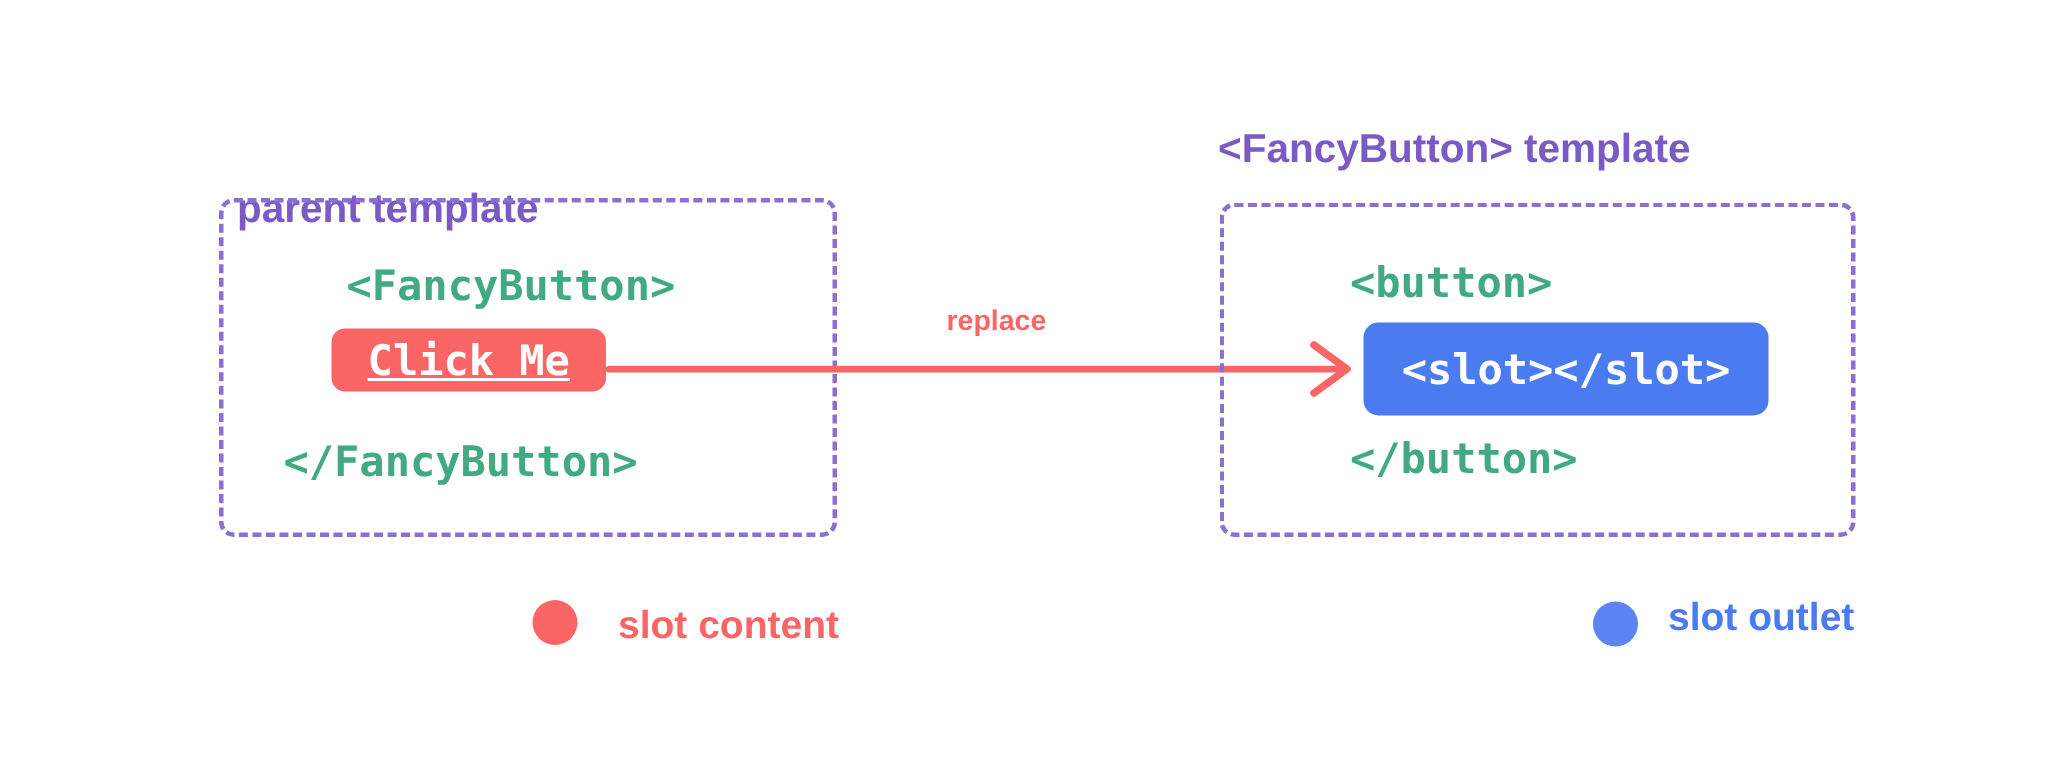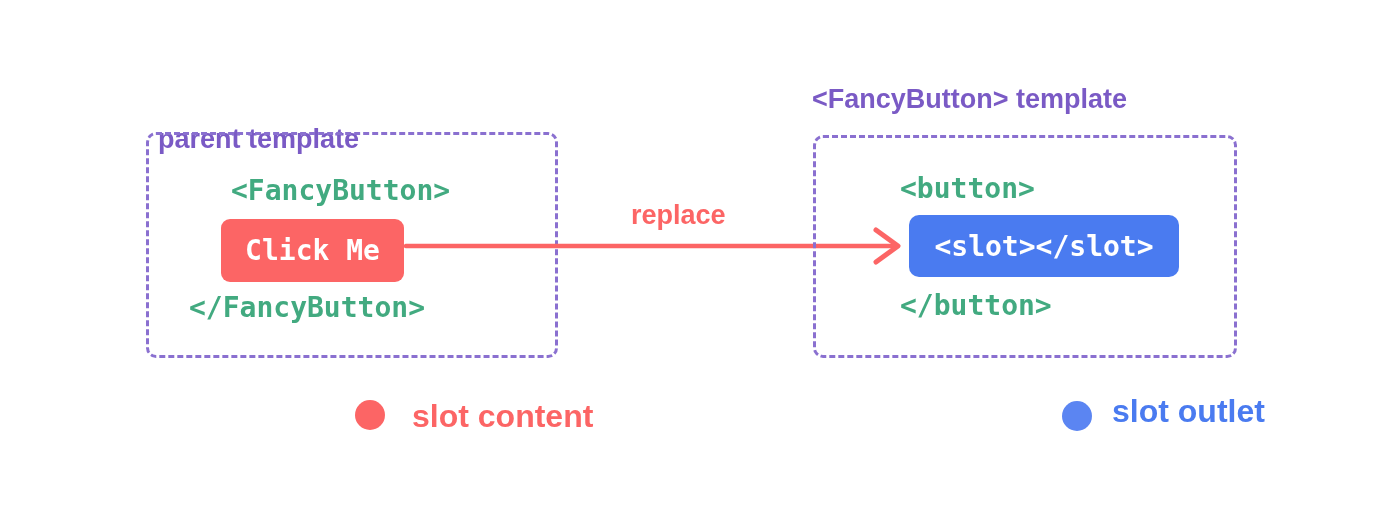--- a/index.html
+++ b/index.html
@@ -51,52 +51,52 @@
   }
   .pill-red {
     background: #fc6565;
     border-radius: 9px;
   }
   .pill-blue {
     background: #4a7bf0;
     border-radius: 10px;
   }
   .arrow-label {
-    font-size: 27px;
+    font-size: 19px;
     font-weight: 700;
     color: #fc6565;
     white-space: nowrap;
     line-height: 30px;
   }
   .legend-dot {
     width: 30px;
     height: 30px;
     border-radius: 50%;
   }
   .legend-label {
-    font-size: 32px;
+    font-size: 26px;
     font-weight: 700;
     white-space: nowrap;
     line-height: 30px;
   }
   .legend-red { color: #fc6565; }
   .legend-blue { color: #4a7bf0; }
 </style>
 </head>
 <body>
 
 <div class="canvas">
 
   <div class="abs panel-title" style="left:158px; top:84px;margin-top:40px;">parent template</div>
 
   <div class="abs dashed-box" style="left:146px; top:132px; width:412px; height:226px;"></div>
 
   <div class="abs code-line" style="left:203px; top:176px;margin-left:28px;">&lt;FancyButton&gt;</div>
 
-  <div class="abs pill pill-red" style="left:221px; top:219px; width:183px; height:63px;">
+  <div class="abs pill pill-red" style="left:221px; top:219px; width:183px; height:42px;text-decoration:underline;">
     <span>Click Me</span>
   </div>
 
   <div class="abs code-line" style="left:189px; top:293px;">&lt;/FancyButton&gt;</div>
 
   <div class="abs arrow-label" style="left:631px; top:200px;">replace</div>
 
   <svg class="abs" style="left:404px; top:226px;" width="500" height="40" viewBox="0 0 500 40">
     <line x1="2" y1="20" x2="492" y2="20" stroke="#fc6565" stroke-width="4.5" stroke-linecap="round"></line>
     <polyline points="472,4 494,20 472,36" fill="none" stroke="#fc6565" stroke-width="5" stroke-linecap="round" stroke-linejoin="round"></polyline>

